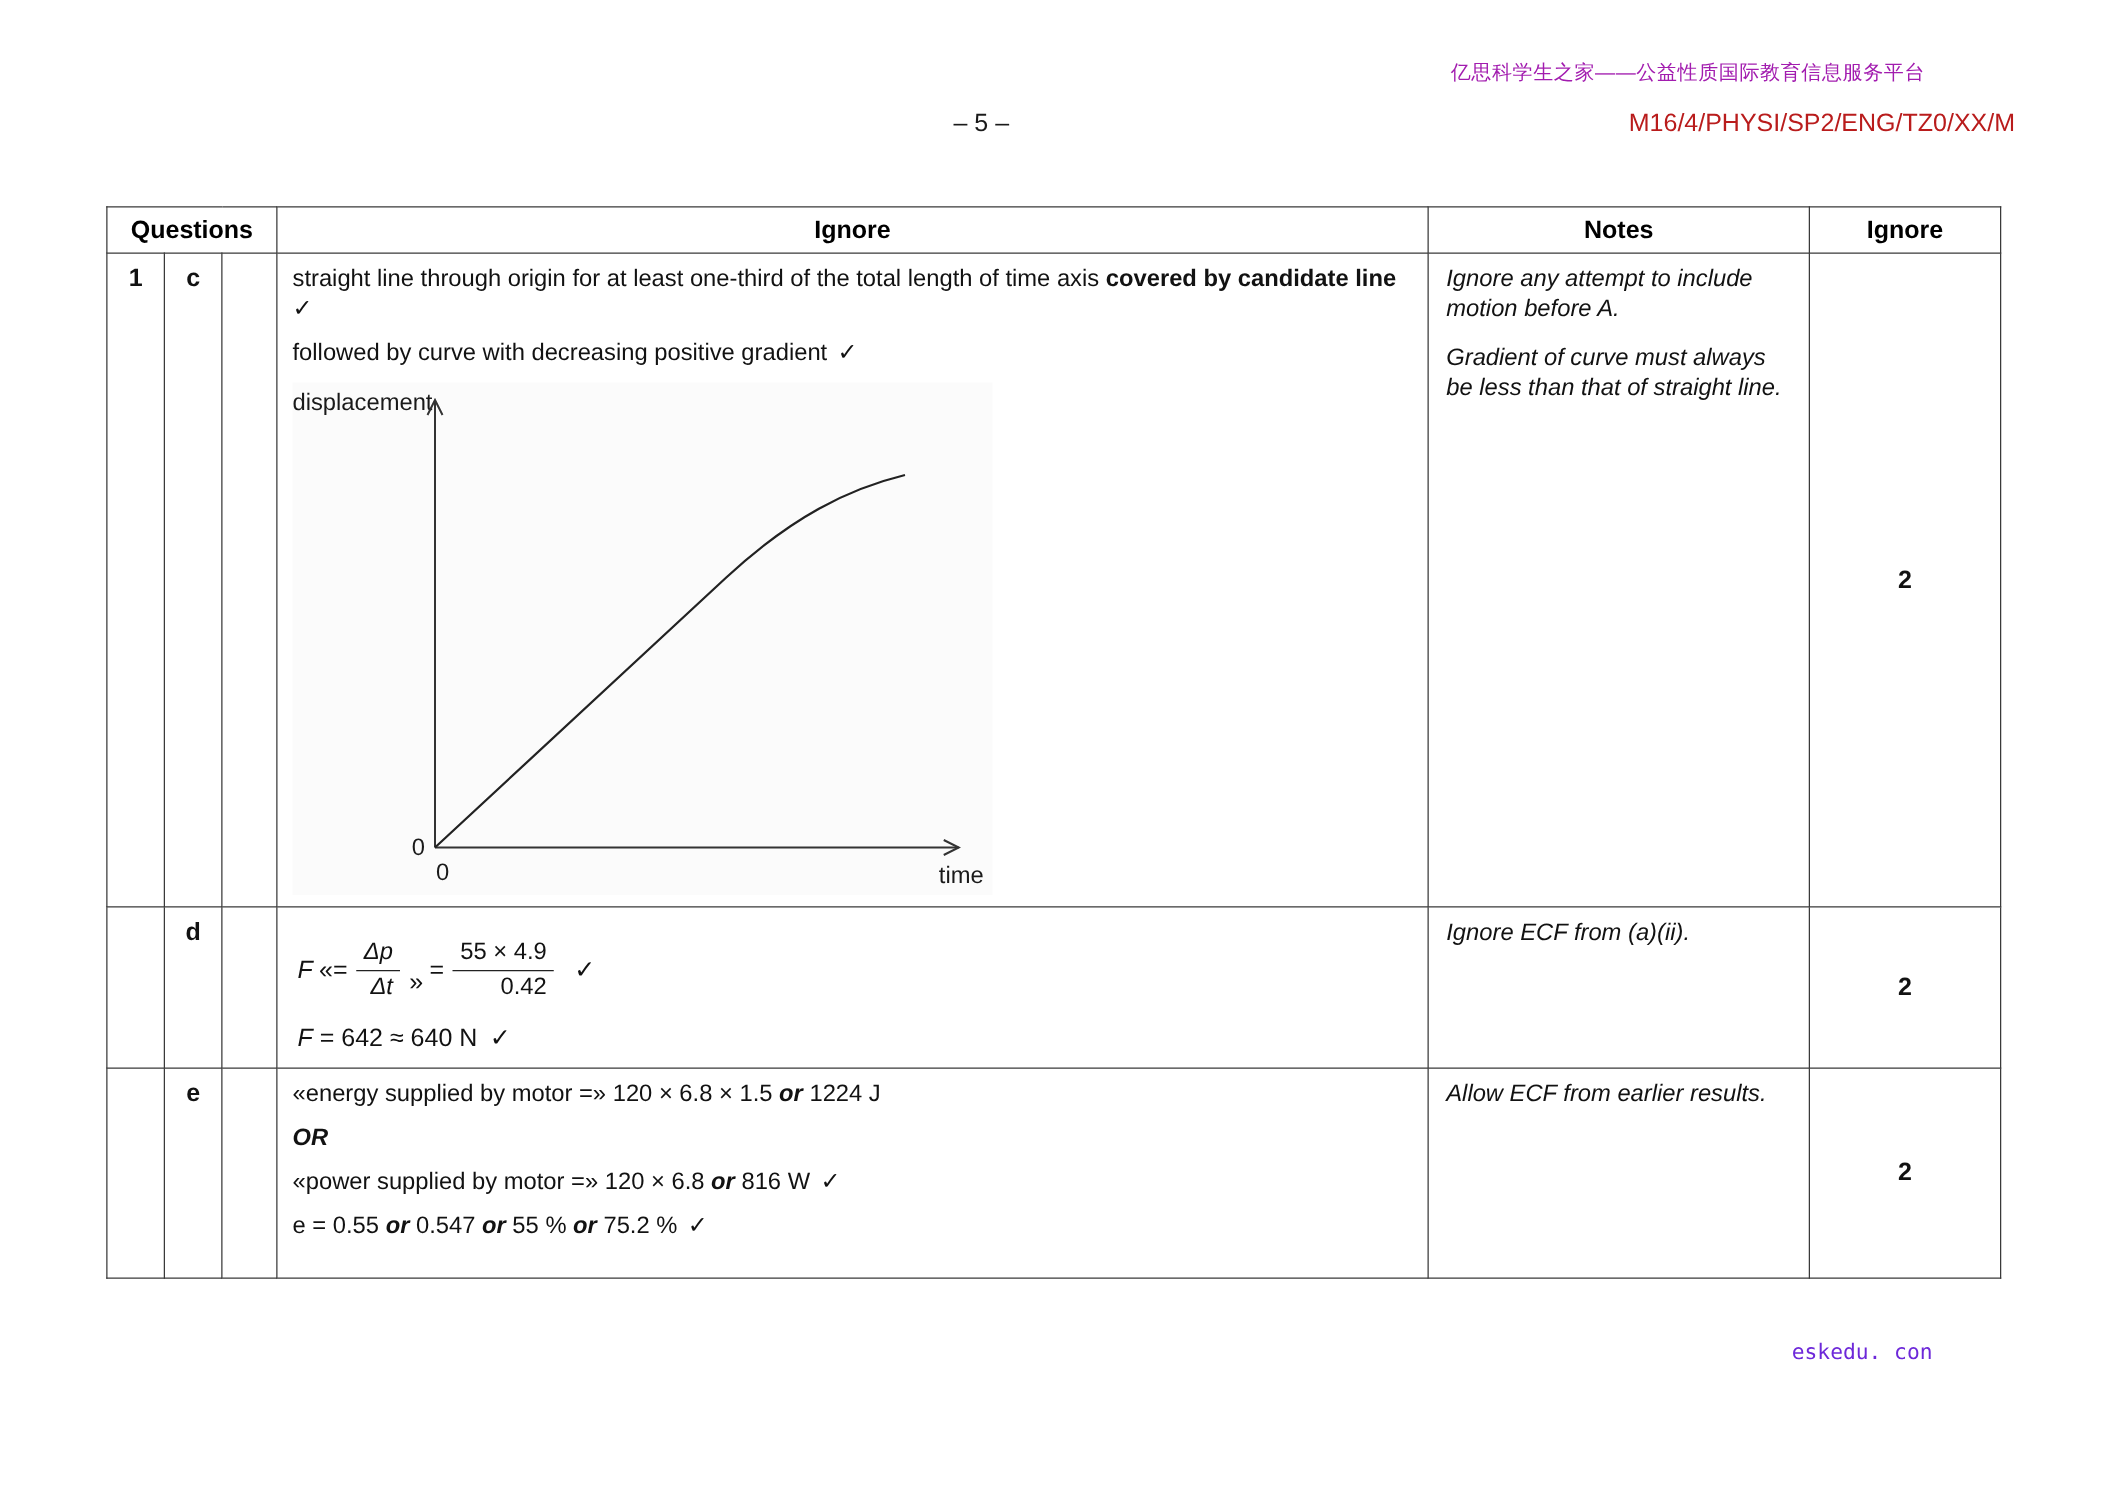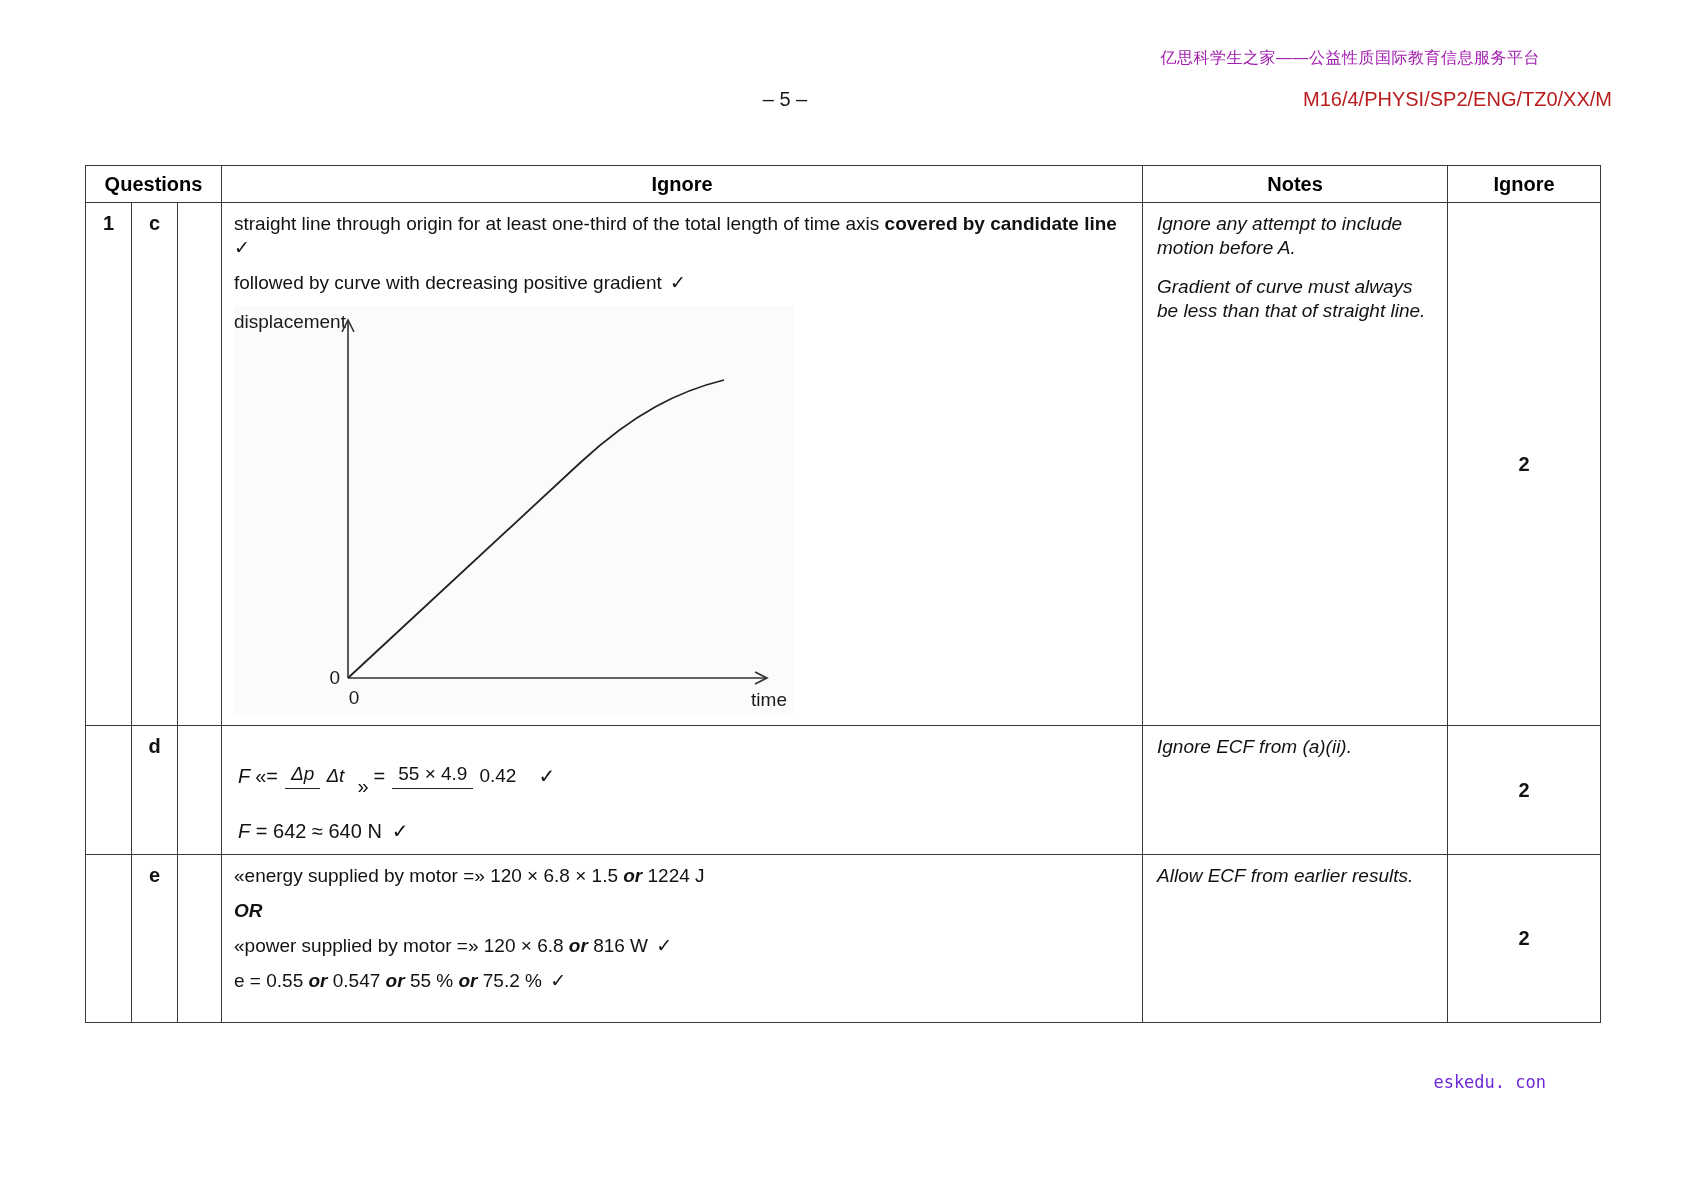--- a/index.html
+++ b/index.html
@@ -55,21 +55,21 @@
   .note-p { margin:0 0 15px 0; }
   .seg-n {}
   .seg-b { font-weight:700; }
   .seg-bi { font-weight:700; font-style:italic; }
   .seg-ck { font-weight:700; padding-left:3px; }
   .formula-line {
     display:flex; align-items:center; gap:5px;
     font-size:20px; margin:10px 0 2px 4px; min-height:62px;
   }
   .frac {
-    display:inline-flex; flex-direction:row; align-items:flex-start;
+    display:inline-flex; flex-direction:column; align-items:flex-end;
     font-size:19px; line-height:1.2; margin:0 2px;
   }
   .frac .num { padding:0 6px 2px; border-bottom:1.6px solid #222; }
   .frac .den { padding:2px 6px 0; }
   .italic { font-style:italic; }
   .q-low { position:relative; top:10px; }
   .check { font-weight:700; margin-left:9px; }
   .result-line { font-size:20px; margin:12px 0 0 4px; }
   .result-line .check { margin-left:10px; }
   .graph-wrap { margin-top:8px; }

